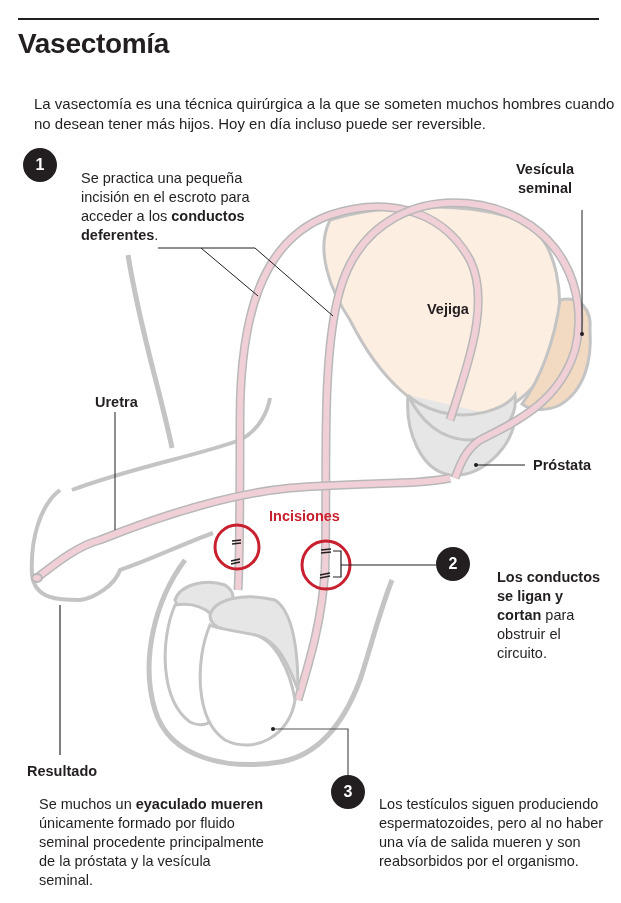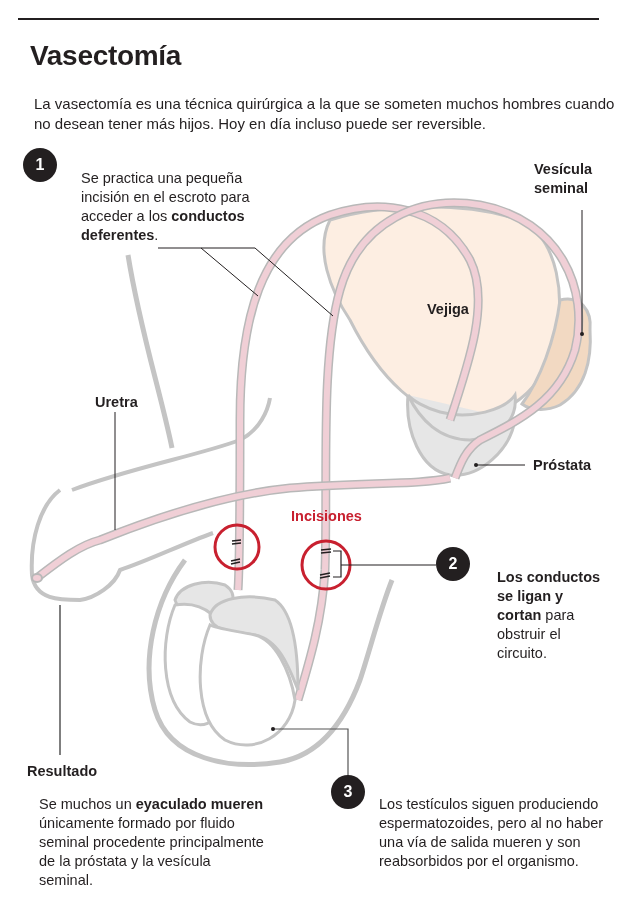--- a/index.html
+++ b/index.html
@@ -1,19 +1,19 @@
 <!DOCTYPE html>
 <html><head>
 <meta charset="utf-8">
 <style>
   html, body { margin: 0; padding: 0; background: #ffffff; }
   body { width: 621px; height: 903px; position: relative; overflow: hidden;
          font-family: "Liberation Sans", sans-serif; color: #231f20; }
   .rule { position: absolute; left: 18px; top: 18px; width: 581px; height: 2px; background: #231f20; }
-  .title { position: absolute; left: 18px; top: 28px; font-size: 28px; font-weight: bold; letter-spacing: -0.3px; margin: 12px; }
+  .title { position: absolute; left: 18px; top: 28px; font-size: 28px; font-weight: bold; letter-spacing: -0.3px; margin: 0; }
   .intro { position: absolute; left: 18px; top: 78px; width: 590px; font-size: 15px; line-height: 20px; margin: 16px; }
   svg.art { position: absolute; left: 0; top: 0; }
   .txt { position: absolute; font-size: 14.5px; line-height: 19px; margin: 12px; }
   .txt b { font-weight: bold; }
   .label { position: absolute; font-size: 14.5px; font-weight: bold; line-height: 19px; }
   .badge { position: absolute; width: 34px; height: 34px; border-radius: 50%; background: #231f20; color: #fff;
            font-weight: bold; font-size: 16px; text-align: center; line-height: 34px; }
   .red { color: #c8202f; }
 </style>
 </head>
@@ -61,25 +61,25 @@
   <path d="M582 210 V334" fill="none" stroke="#231f20" stroke-width="1"></path>
   <circle cx="582" cy="334" r="2" fill="#231f20"></circle>
   <path d="M476 465 H525" fill="none" stroke="#231f20" stroke-width="1"></path>
   <circle cx="476" cy="465" r="2" fill="#231f20"></circle>
   <path d="M115 412 V530" fill="none" stroke="#231f20" stroke-width="1"></path>
   <path d="M60 605 V755" fill="none" stroke="#555" stroke-width="1.5"></path>
   <path d="M273 729 H348 V780" fill="none" stroke="#555" stroke-width="1.2"></path>
   <circle cx="273" cy="729" r="2" fill="#231f20"></circle>
 </svg>
 
-<div class="label" style="left:534px; top:160px; width:70px;">Vesícula seminal</div>
+<div class="label" style="left:510px; top:160px; width:70px;text-align:center;">Vesícula seminal</div>
 <div class="label" style="left:427px; top:300px;">Vejiga</div>
 <div class="label" style="left:533px; top:456px;text-align:center;">Próstata</div>
 <div class="label" style="left:95px; top:393px;">Uretra</div>
-<div class="label red" style="left:254px; top:507px;padding-left:37px;">Incisiones</div>
+<div class="label red" style="left:232px; top:507px;padding-left:37px;">Incisiones</div>
 
 <div class="badge" style="left:23px; top:148px;">1</div>
 <p class="txt" style="left:69px; top:157px; width:170px;">
   <span>Se practica una pequeña incisión en el escroto para acceder a los </span><b>conductos deferentes</b><span>.</span>
 </p>
 
 <div class="badge" style="left:436px; top:547px;">2</div>
 <p class="txt" style="left:485px; top:556px; width:110px;">
   <b>Los conductos se ligan y cortan</b><span> para obstruir el circuito.</span>
 </p>

